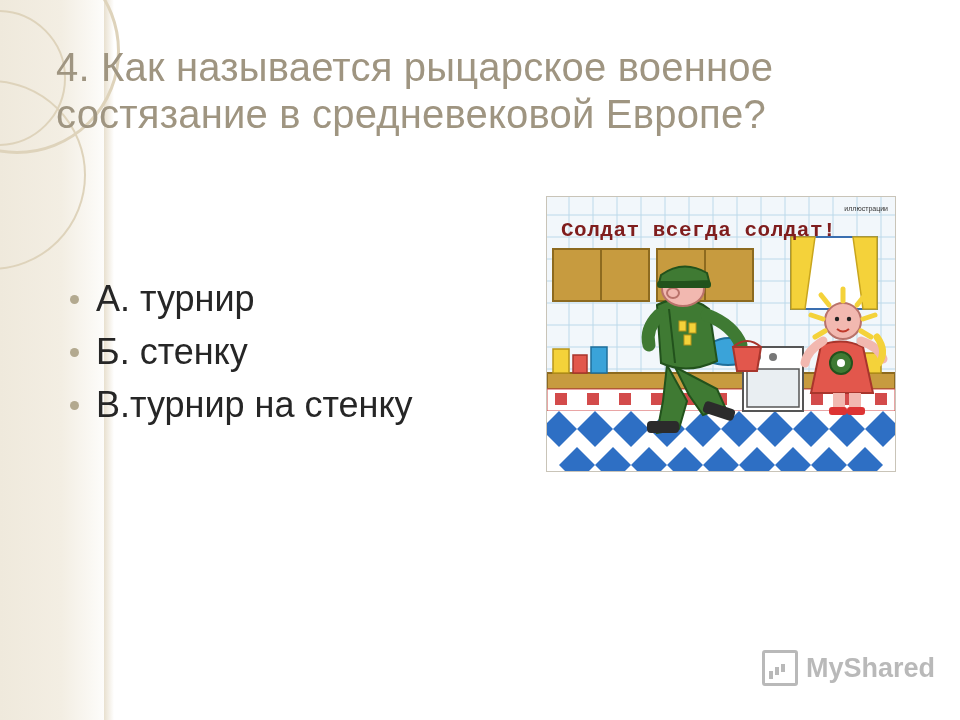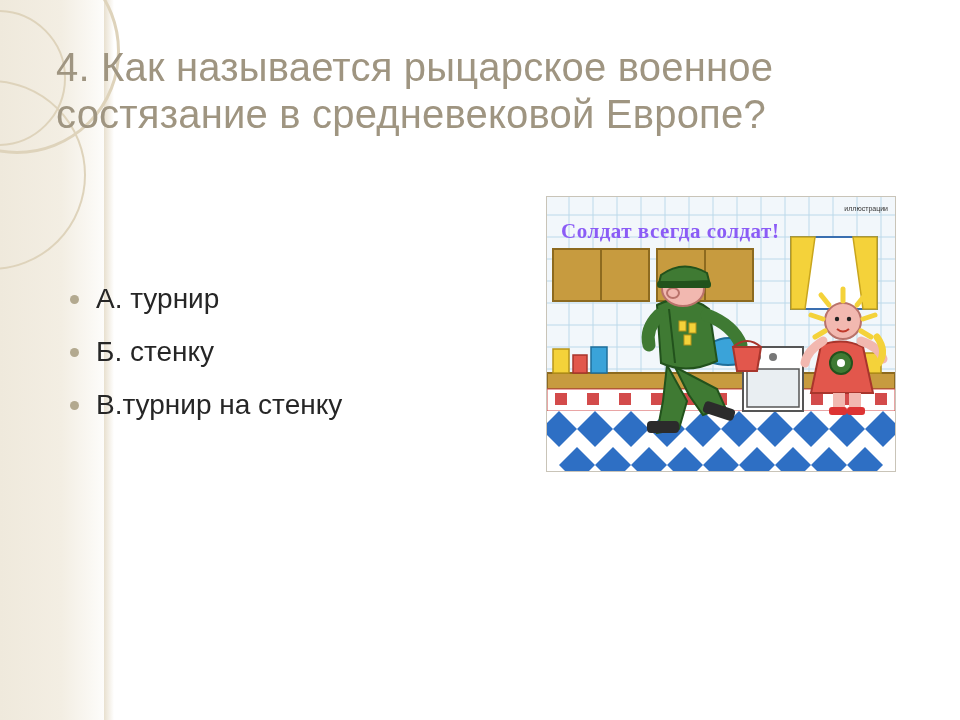--- a/index.html
+++ b/index.html
@@ -81,21 +81,21 @@
     width: 470px;
     margin: 0;
     padding: 0;
     list-style: none;
   }
   .answer-item {
     position: relative;
     padding-left: 34px;
     margin-bottom: 19px;
     color: #262626;
-    font-size: 28px;
+    font-size: 36px;
     line-height: 34px;
   }
   .answer-item .bullet {
     position: absolute;
     left: 8px;
     top: 13px;
     width: 9px;
     height: 9px;
     border-radius: 50%;
     background: #b3a98f;
@@ -112,25 +112,25 @@
     overflow: hidden;
   }
   .pic-inner {
     position: absolute;
     inset: 0;
   }
   .pic-caption {
     position: absolute;
     left: 14px;
     top: 22px;
-    color: #8b5cf6;
+    color: #7f1d1d;
     font-size: 21px;
     font-weight: bold;
     letter-spacing: 0.5px;
-    font-family: Liberation Serif, serif;
+    font-family: Liberation Mono, monospace;
     z-index: 6;
   }
   .pic-topright {
     position: absolute;
     right: 7px;
     top: 8px;
     font-size: 7px;
     color: #333;
     z-index: 6;
   }
@@ -332,14 +332,18 @@
       <circle cx="290" cy="122" r="2.2" fill="#222"></circle>
       <circle cx="302" cy="122" r="2.2" fill="#222"></circle>
       <path d="M290 132 q6 5 12 0" fill="none" stroke="#c0392b" stroke-width="2"></path>
 
       <path d="M330 140 q10 14 2 26" fill="none" stroke="#f4d23a" stroke-width="7" stroke-linecap="round"></path>
     </svg>
     <div class="pic-caption">Солдат  всегда  солдат!</div>
     <div class="pic-topright">иллюстрации</div>
   </div>
 
+  <div class="watermark">
+    <span class="wm-icon"></span>
+    <span>MyShared</span>
+  </div>
 
 </div>
 
 </body></html>

